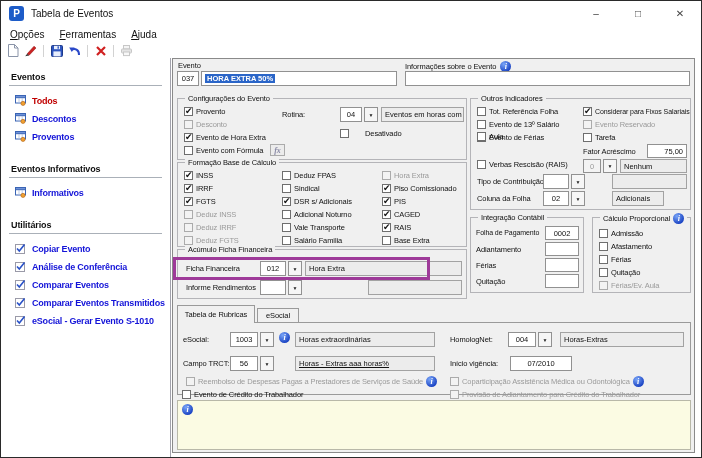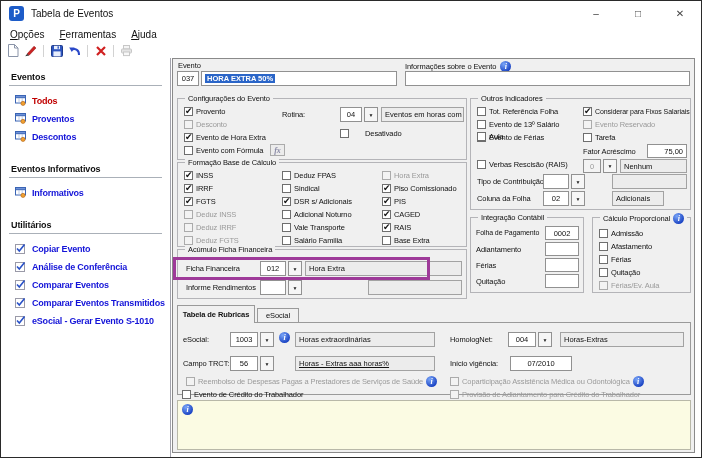--- a/index.html
+++ b/index.html
@@ -137,31 +137,31 @@
         <span>Todos</span>
       </div>
       <div class="sb-item">
         <svg class="ic" width="11" height="11" viewBox="0 0 11 11">
             <rect x="0.5" y="0.5" width="10" height="7.5" fill="#fff" stroke="#3a64b4"></rect>
             <rect x="0.5" y="0.5" width="10" height="2.2" fill="#6f92d8" stroke="#3a64b4"></rect>
             <line x1="4" y1="3" x2="4" y2="8" stroke="#b0c0e0" stroke-width="0.8"></line>
             <line x1="7.2" y1="3" x2="7.2" y2="8" stroke="#b0c0e0" stroke-width="0.8"></line>
             <circle cx="8" cy="8.4" r="2.1" fill="#f0a030" stroke="#b06010" stroke-width="0.6"></circle>
           </svg>
-        <span>Proventos</span>
+        <span>Descontos</span>
       </div>
       <div class="sb-item">
         <svg class="ic" width="11" height="11" viewBox="0 0 11 11">
             <rect x="0.5" y="0.5" width="10" height="7.5" fill="#fff" stroke="#3a64b4"></rect>
             <rect x="0.5" y="0.5" width="10" height="2.2" fill="#6f92d8" stroke="#3a64b4"></rect>
             <line x1="4" y1="3" x2="4" y2="8" stroke="#b0c0e0" stroke-width="0.8"></line>
             <line x1="7.2" y1="3" x2="7.2" y2="8" stroke="#b0c0e0" stroke-width="0.8"></line>
             <circle cx="8" cy="8.4" r="2.1" fill="#f0a030" stroke="#b06010" stroke-width="0.6"></circle>
           </svg>
-        <span>Descontos</span>
+        <span>Proventos</span>
       </div>
       <div class="sb-gap"></div>
       <div class="sb-h">Eventos Informativos</div>
       <div class="sb-rule"></div>
       <div class="sb-item">
         <svg class="ic" width="11" height="11" viewBox="0 0 11 11">
             <rect x="0.5" y="0.5" width="10" height="7.5" fill="#fff" stroke="#3a64b4"></rect>
             <rect x="0.5" y="0.5" width="10" height="2.2" fill="#6f92d8" stroke="#3a64b4"></rect>
             <line x1="4" y1="3" x2="4" y2="8" stroke="#b0c0e0" stroke-width="0.8"></line>
             <line x1="7.2" y1="3" x2="7.2" y2="8" stroke="#b0c0e0" stroke-width="0.8"></line>
@@ -434,21 +434,21 @@
         <div class="cbrow" style="left:6px;top:50px;">
             <span class="cb"></span>
             <span class="cbl">Quitação</span>
           </div>
         <div class="cbrow disabled" style="left:6px;top:63px;">
             <span class="cb"></span>
             <span class="cbl">Férias/Ev. Aula</span>
           </div>
       </div>
 
-      <div class="tab" style="left:4px;top:246px;width:78px;height:18px;z-index:3;font-weight:bold;">Tabela de Rubricas</div>
+      <div class="tab" style="left:4px;top:246px;width:78px;height:18px;z-index:3;">Tabela de Rubricas</div>
       <div class="tab" style="left:84px;top:249px;width:42px;height:14px;z-index:1;">eSocial</div>
 
       <div class="tabbox" style="left:4px;top:263px;width:514px;height:73px;">
         <span class="lbl" style="left:5px;top:12px;">eSocial:</span>
         <div class="field tc" style="left:52px;top:9px;width:28px;">1003</div>
         <span class="combo-btn" style="left:82px;top:9px;">
             <span>▼</span>
           </span>
         <span class="info abs" style="left:101px;top:9px;">i</span>
         <div class="field ro" style="left:117px;top:9px;width:140px;">Horas extraordinárias</div>

